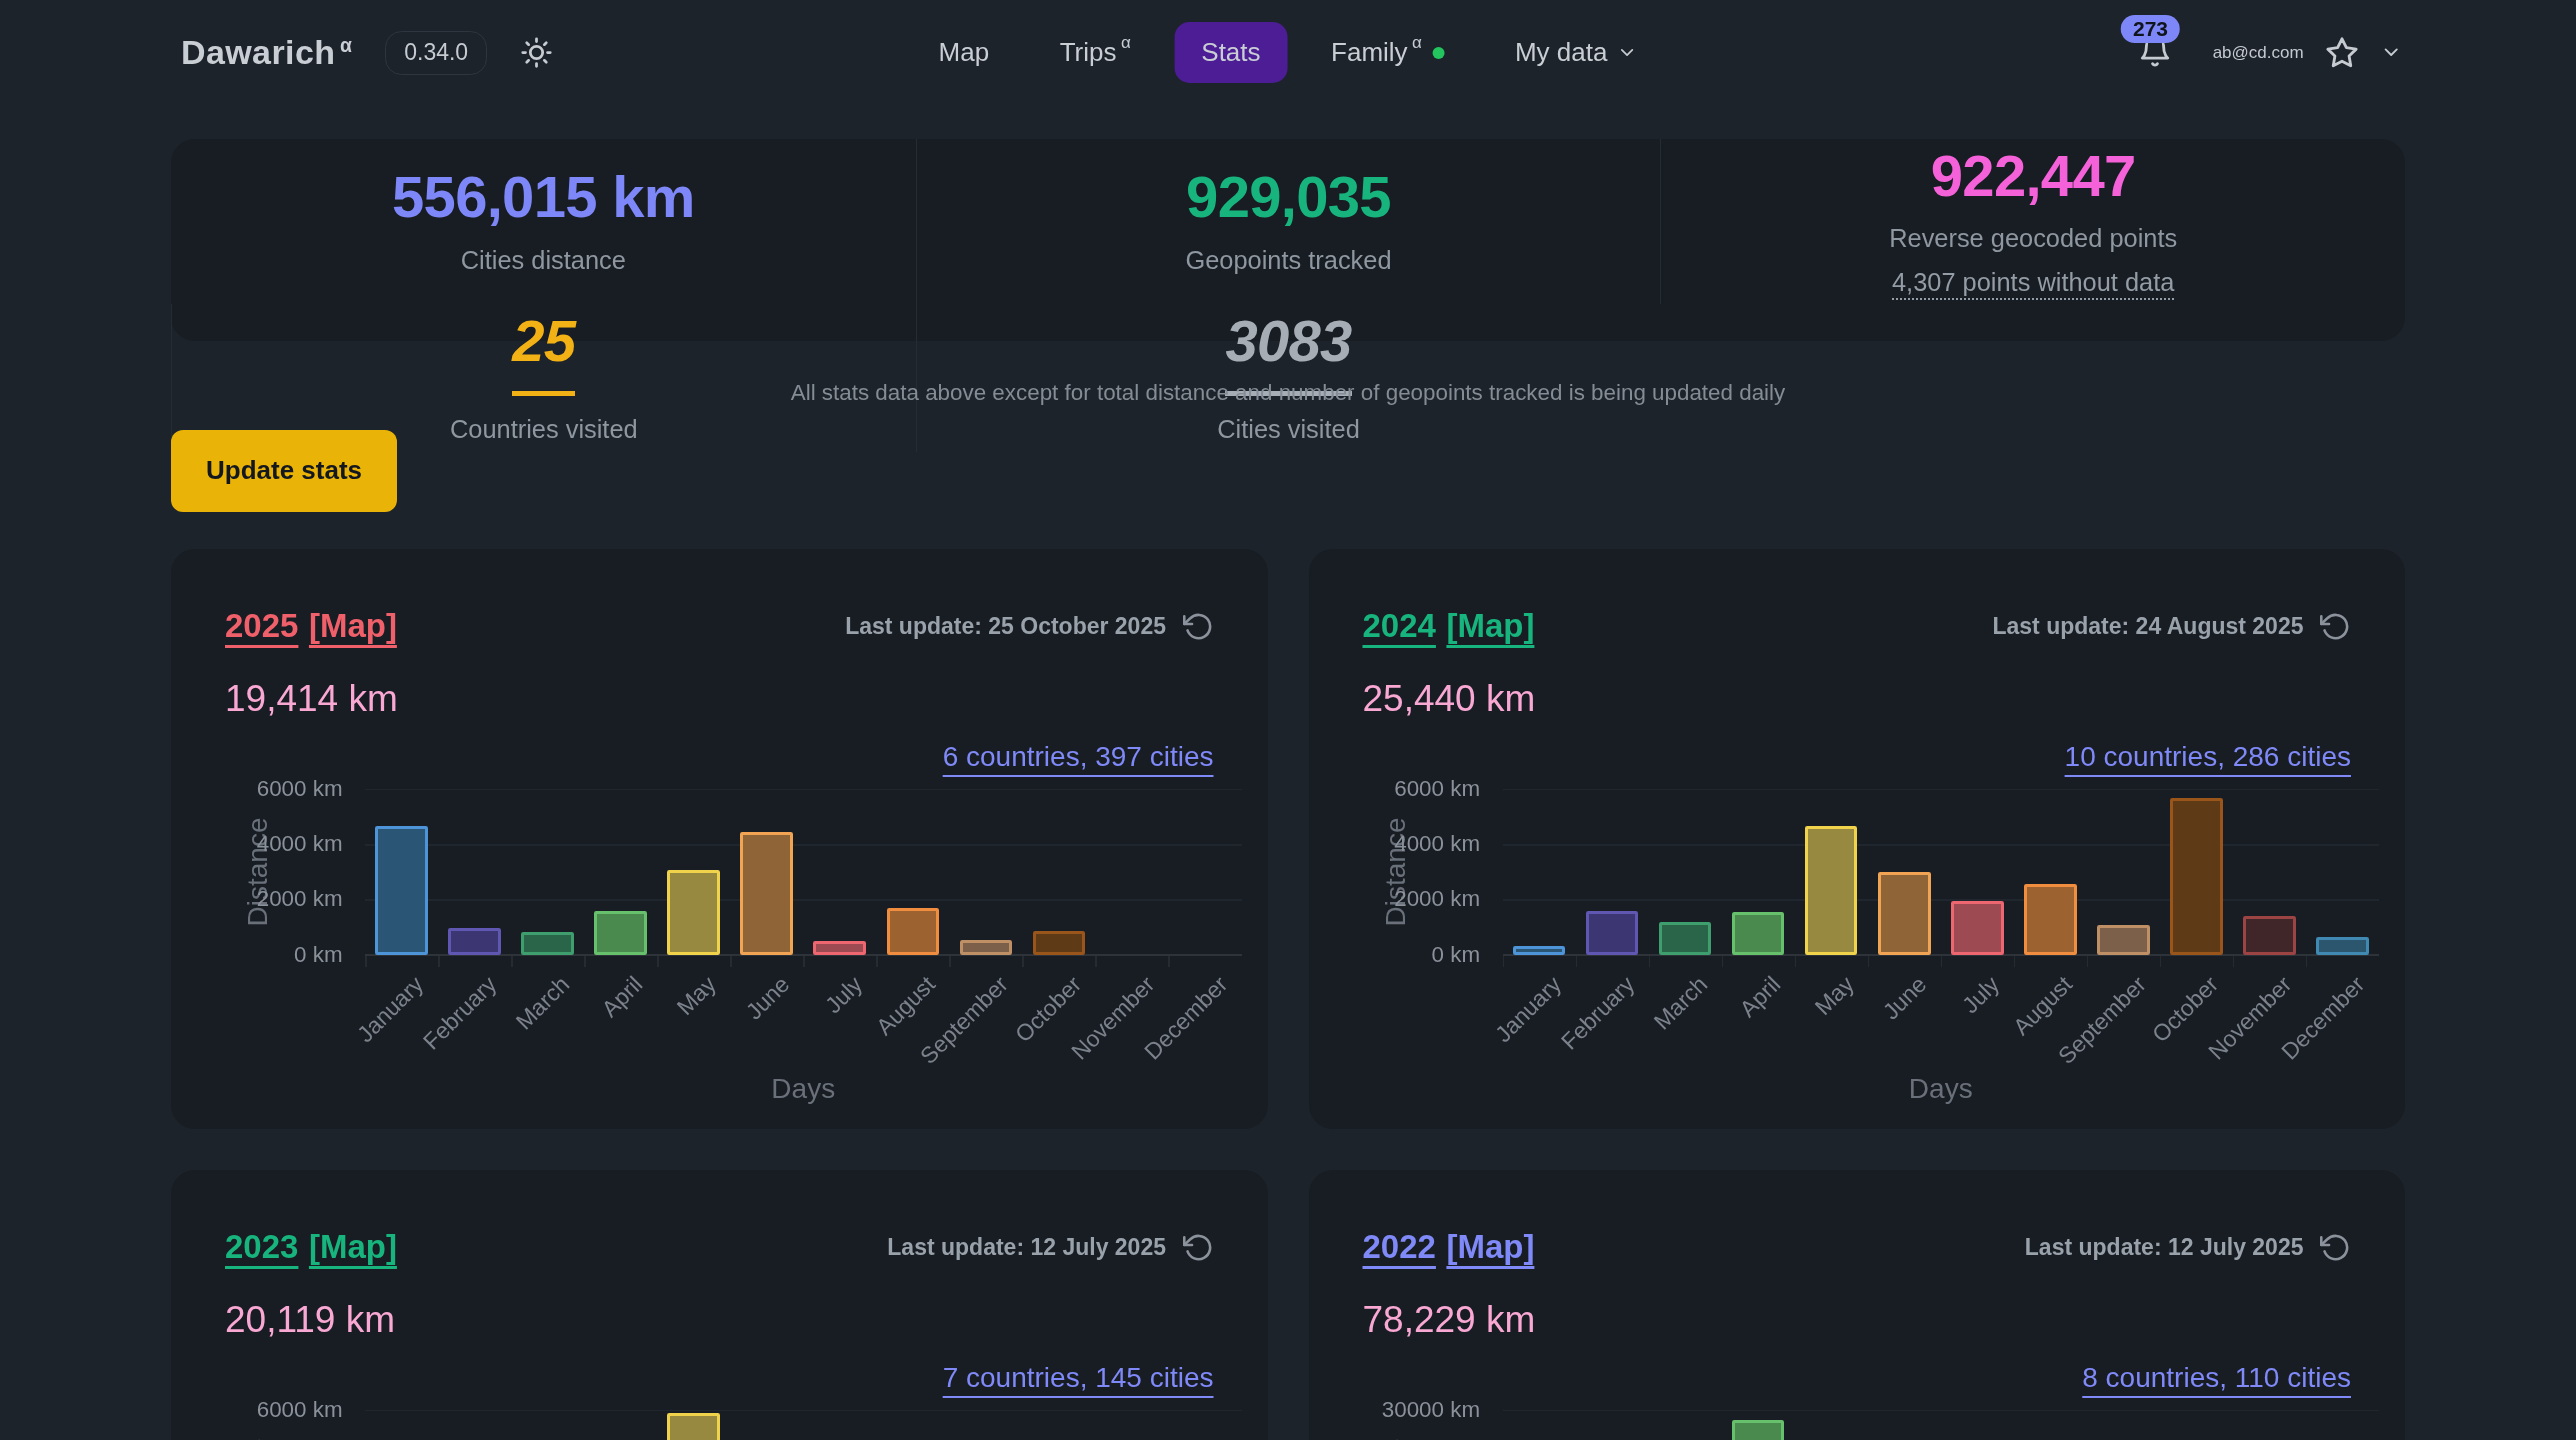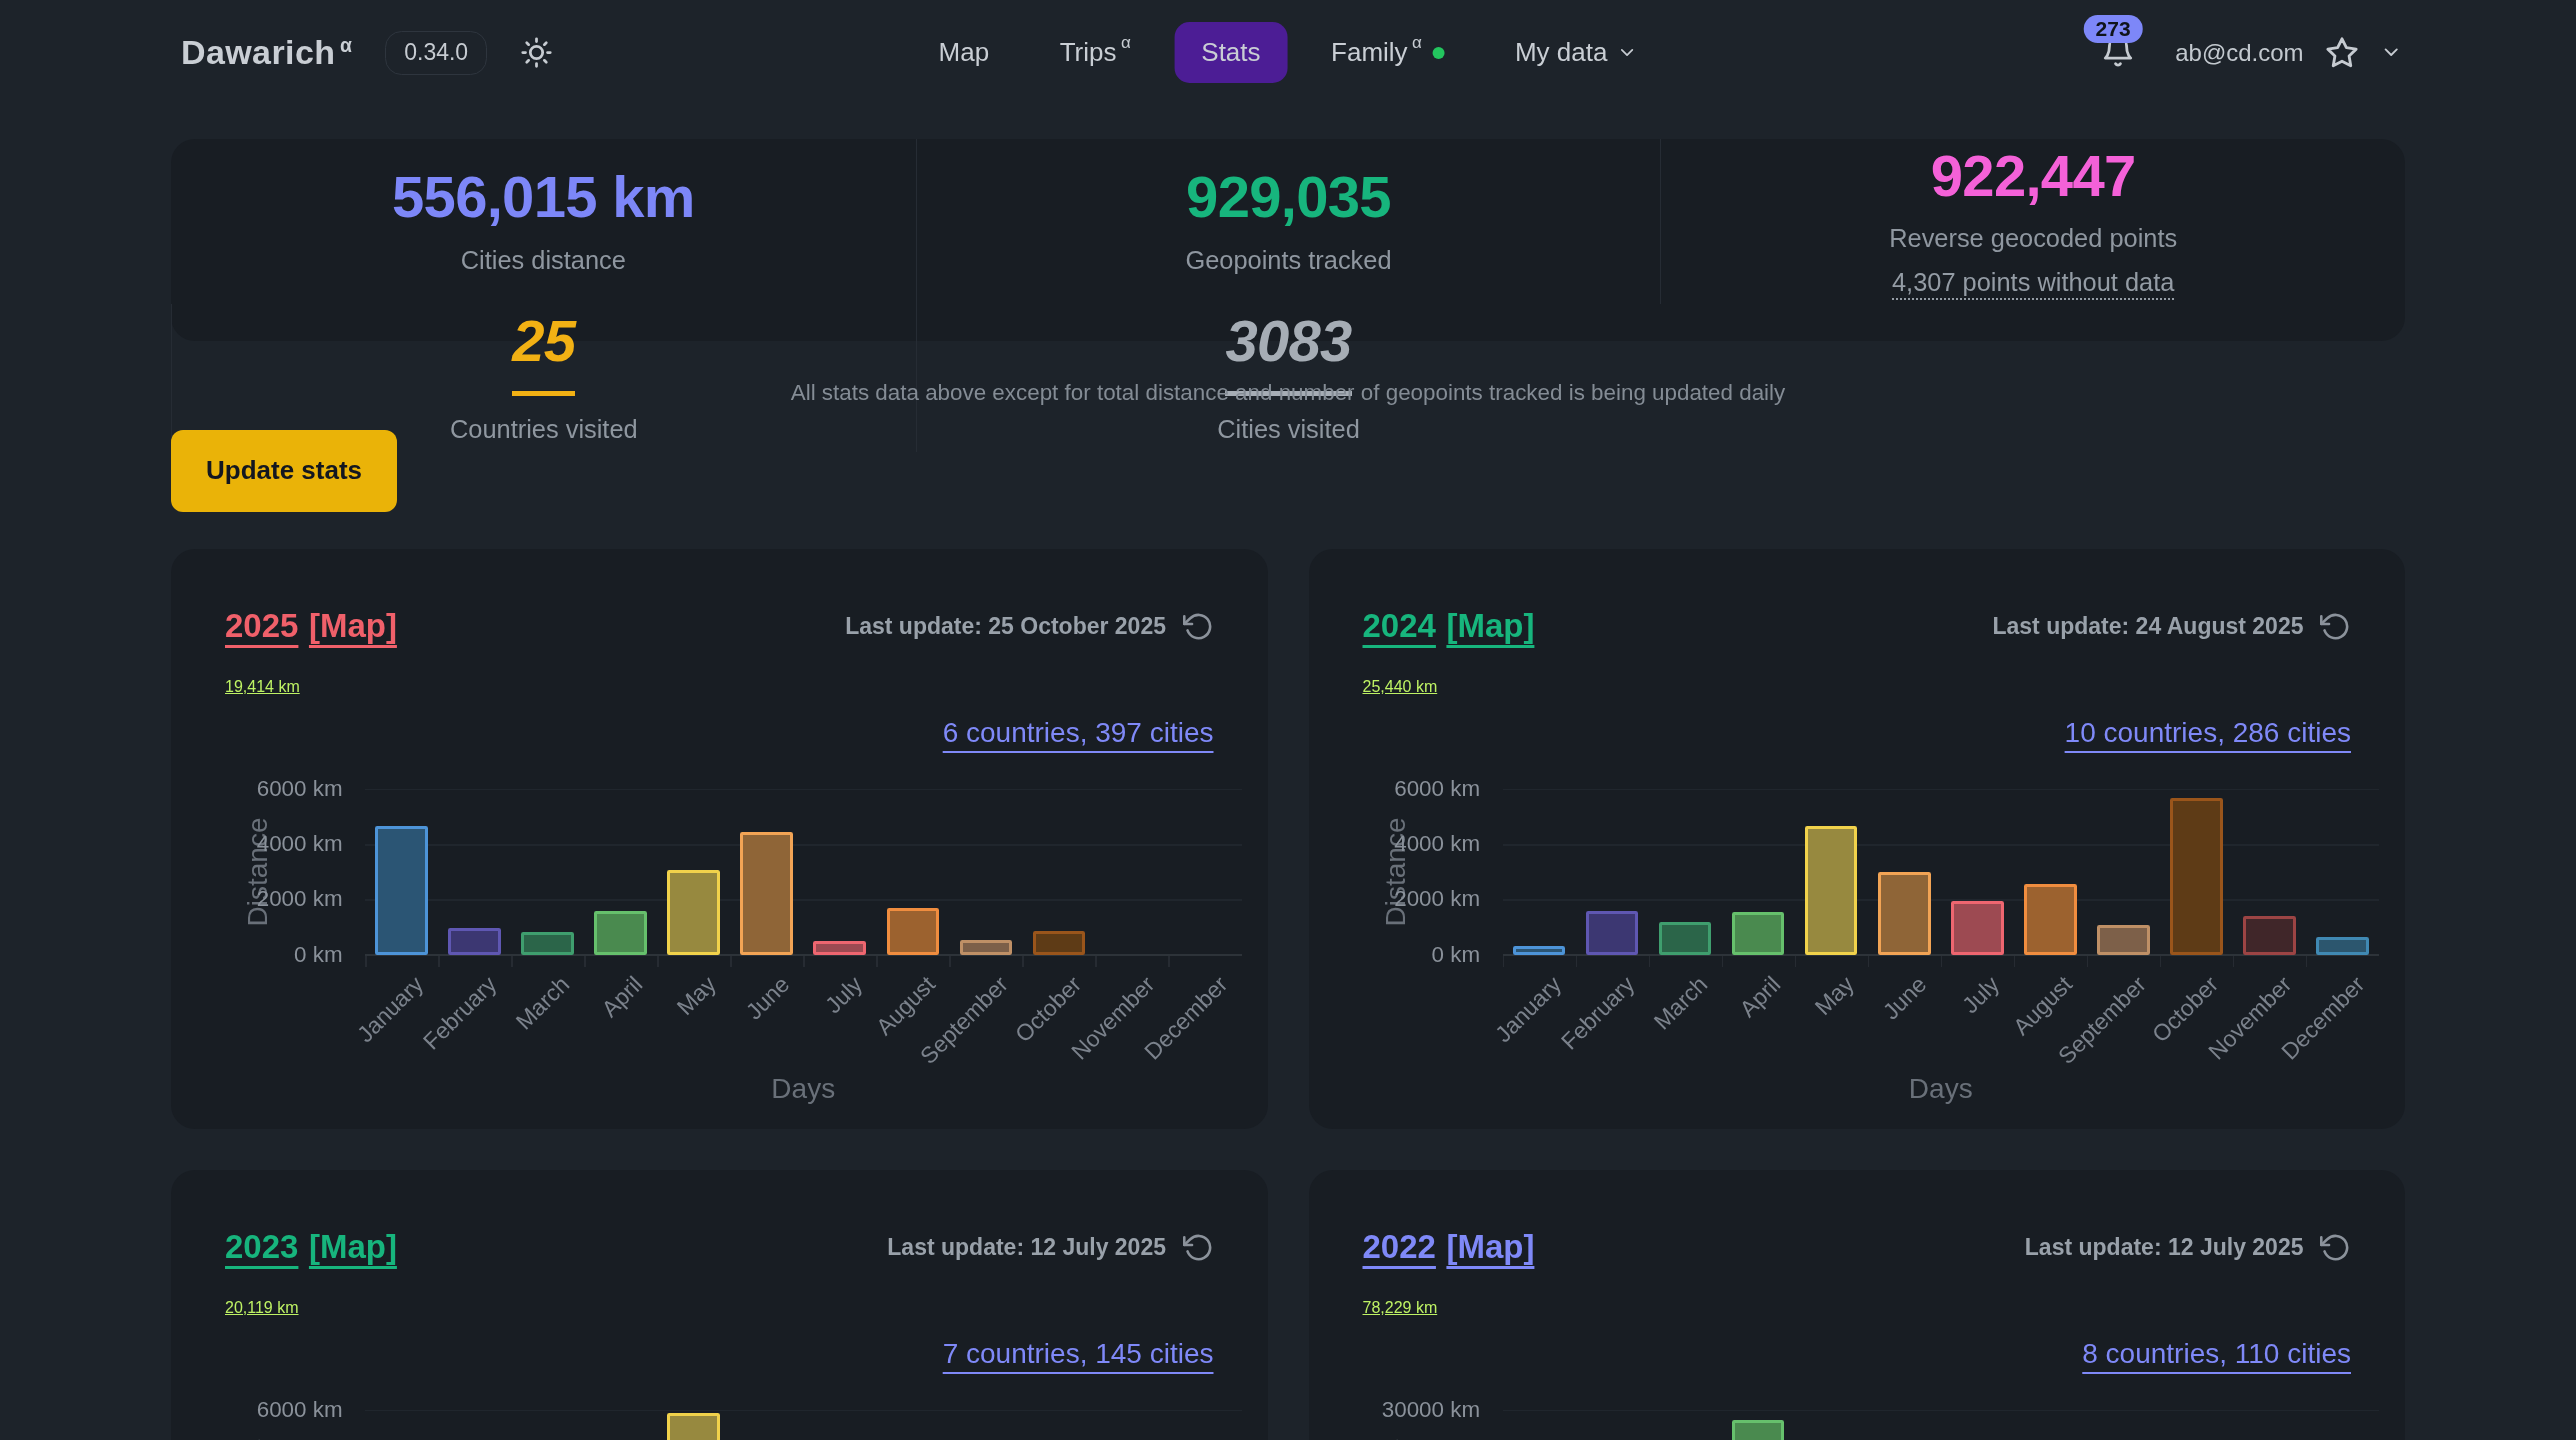--- a/index.html
+++ b/index.html
@@ -34,21 +34,21 @@
   .nav-item sup { font-size: 17px; margin-left: 4.5px; transform: translateY(-4.5px); }
   .status-dot { width: 12px; height: 12px; border-radius: 50%; background: #23c55e; margin-left: 10.5px; align-self: center; }
   .nav-chev { margin-left: 9px; align-self: center; }
   .hdr-right { display: flex; align-items: center; gap: 21px; }
   .bell-wrap { position: relative; margin-right: 19.4px; }
   .badge {
     position: absolute; top: -19.4px; left: 50%; transform: translateX(-58%);
     background: #7d87f8; color: #10141b; font-weight: 700; font-size: 21px;
     padding: 2.2px 12px; border-radius: 16.5px;
   }
-  .user-email { font-size: 24px; color: #c3c9cf; }
+  .user-email { font-size: 17px; color: #c3c9cf; }
   
   .main { margin: 0 171px; }
   .stats-panel {
     margin-top: 34px; background: #181d23; border-radius: 24px;
     display: grid; grid-template-columns: repeat(3, 1fr); height: 202px;
   }
   .stat-cell {
     display: flex; flex-direction: column; align-items: center; justify-content: center;
     gap: 19.4px; border-left: 1.5px solid #262c34; padding: 7.5px 15px; text-align: center;
   }
@@ -71,21 +71,21 @@
   .year-card {
     background: #181d23; border-radius: 24px; height: 580px; position: relative;
     padding: 0 54px;
   }
   .card-head { display: flex; justify-content: space-between; align-items: flex-start; padding-top: 58px; }
   .year-title { font-size: 33px; font-weight: 700; display: flex; gap: 10.5px; }
   .yl { text-decoration: underline; text-decoration-thickness: 3px; text-underline-offset: 7.5px; cursor: pointer; }
   .last-update { display: flex; align-items: center; gap: 16.5px; margin-top: 4.5px; }
   .last-update span { font-size: 23px; font-weight: 700; color: #99a1aa; }
   .refresh { stroke: #8b929b; cursor: pointer; }
-  .card-km { font-size: 16px; color: #bef264; margin-top: 33px; text-decoration: underline; }
+  .card-km { font-size: 37px; color: #f9a8d4; margin-top: 33px; }
   .card-link-row { text-align: right; margin-top: 21px; }
   .cc-link {
     font-size: 28px; color: #7f89f8; text-decoration: underline;
     text-decoration-thickness: 2.2px; text-underline-offset: 9px; cursor: pointer;
   }
   
   .chart { position: absolute; left: 0; right: 0; top: 0; bottom: 0; pointer-events: none; }
   .plot { position: absolute; left: 194px; right: 26px; top: 240px; height: 166px; }
   .grid { position: absolute; left: 0; right: 0; height: 1.5px; background: rgba(200,212,226,.05); }
   .grid.base { height: 2.2px; background: rgba(200,212,226,.12); top: auto; bottom: -1.5px; }

